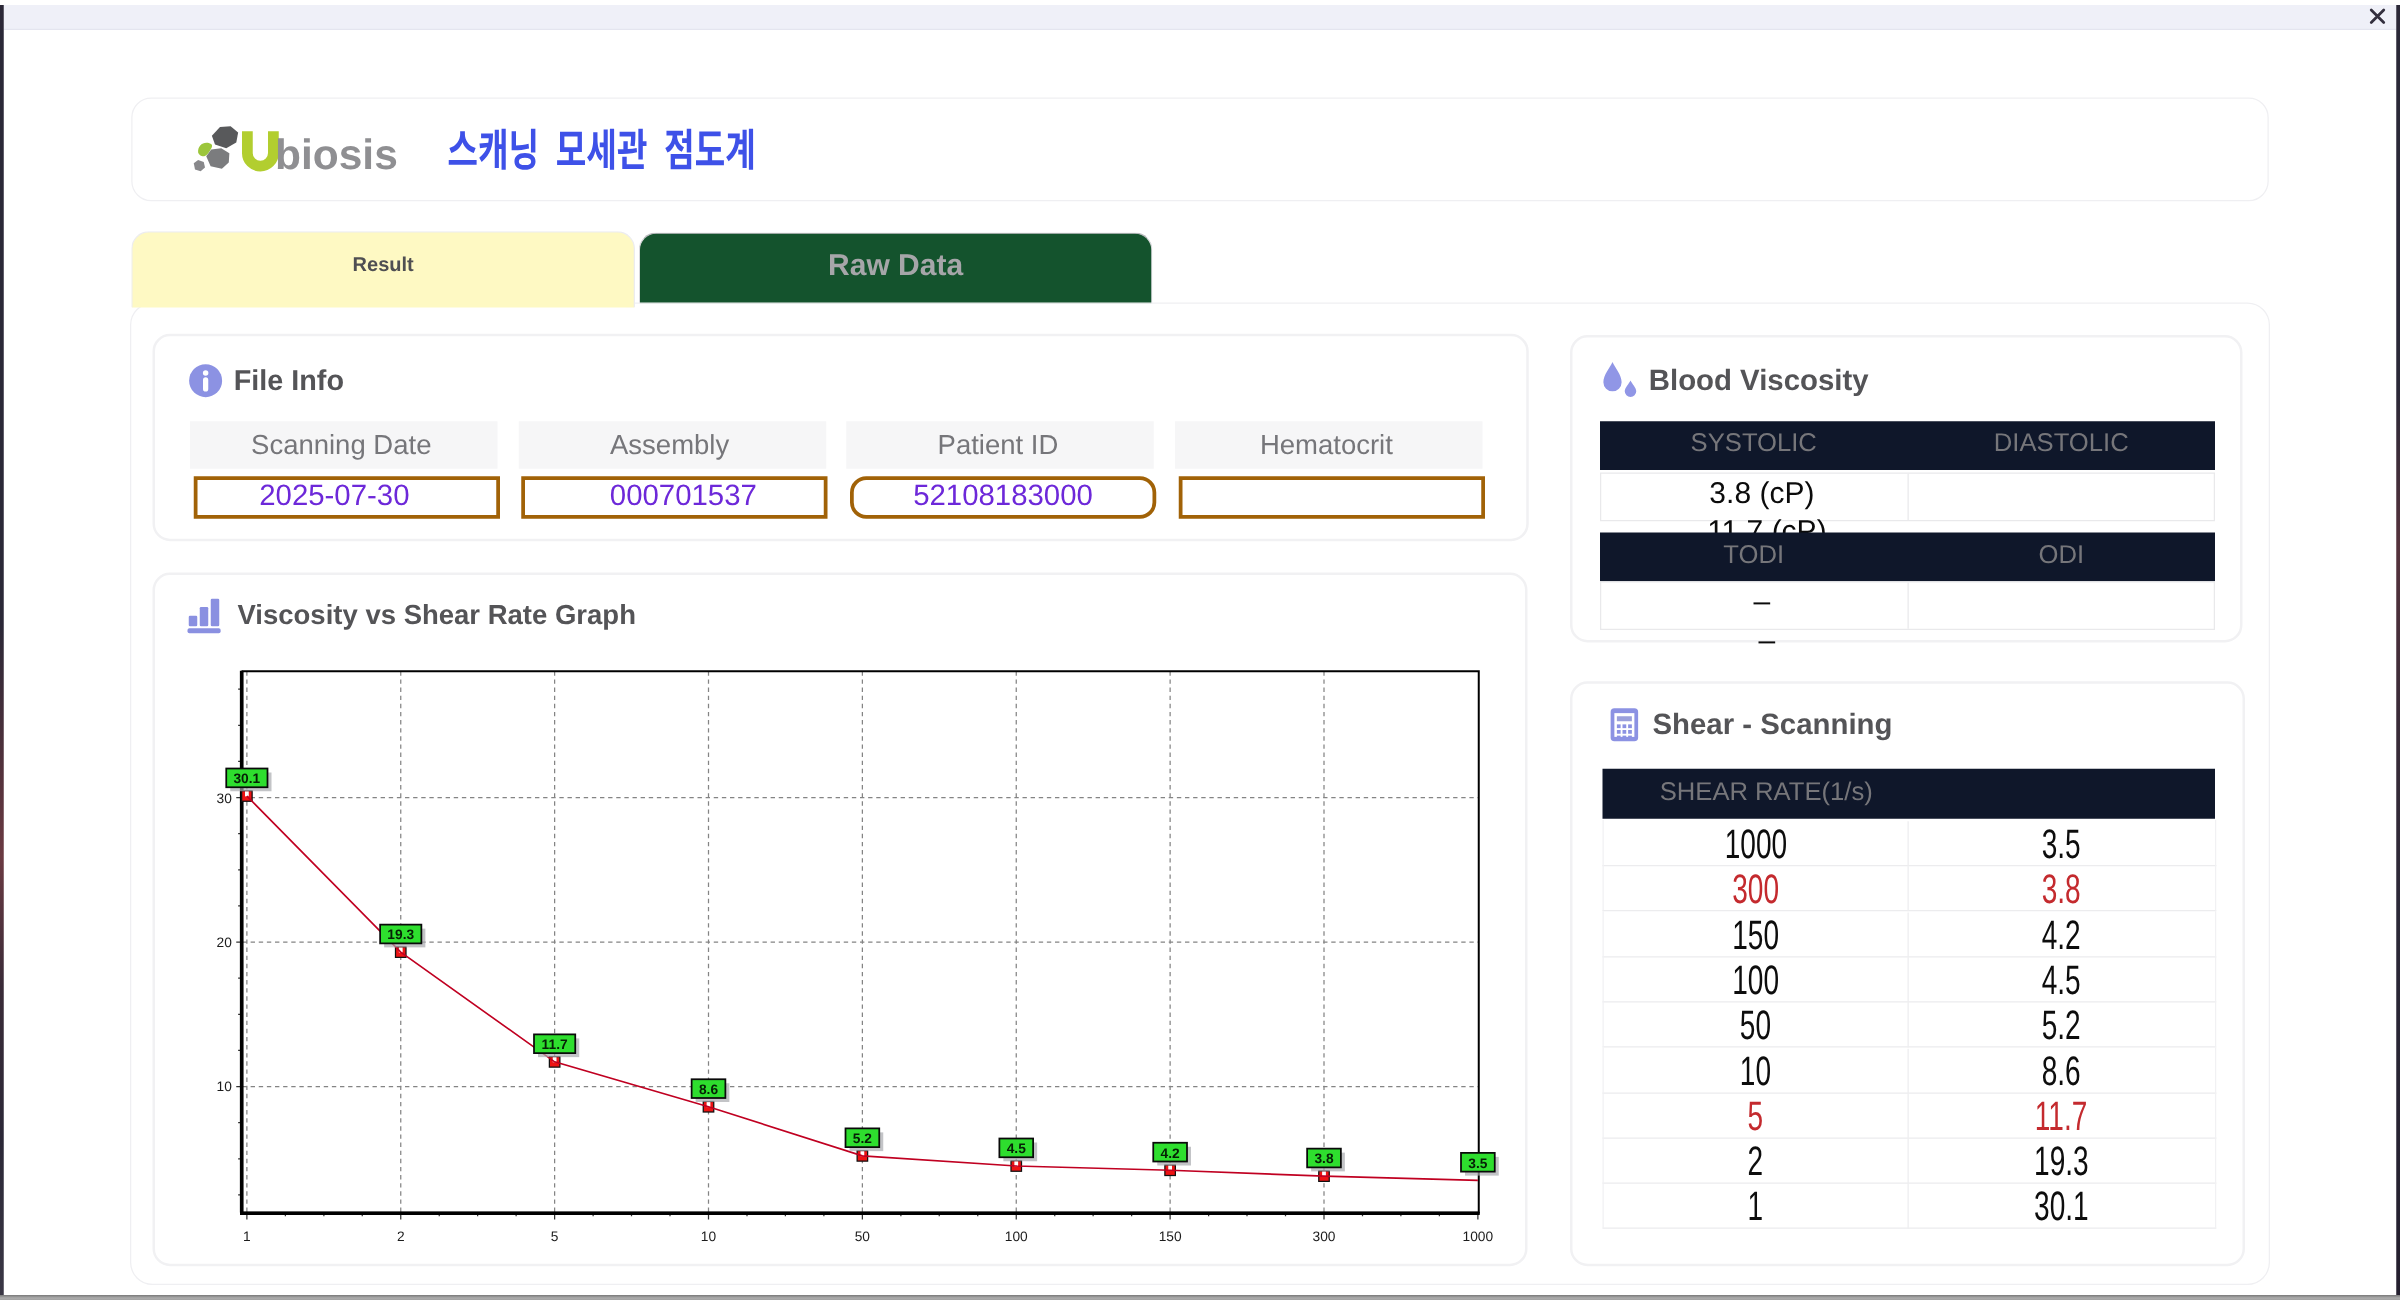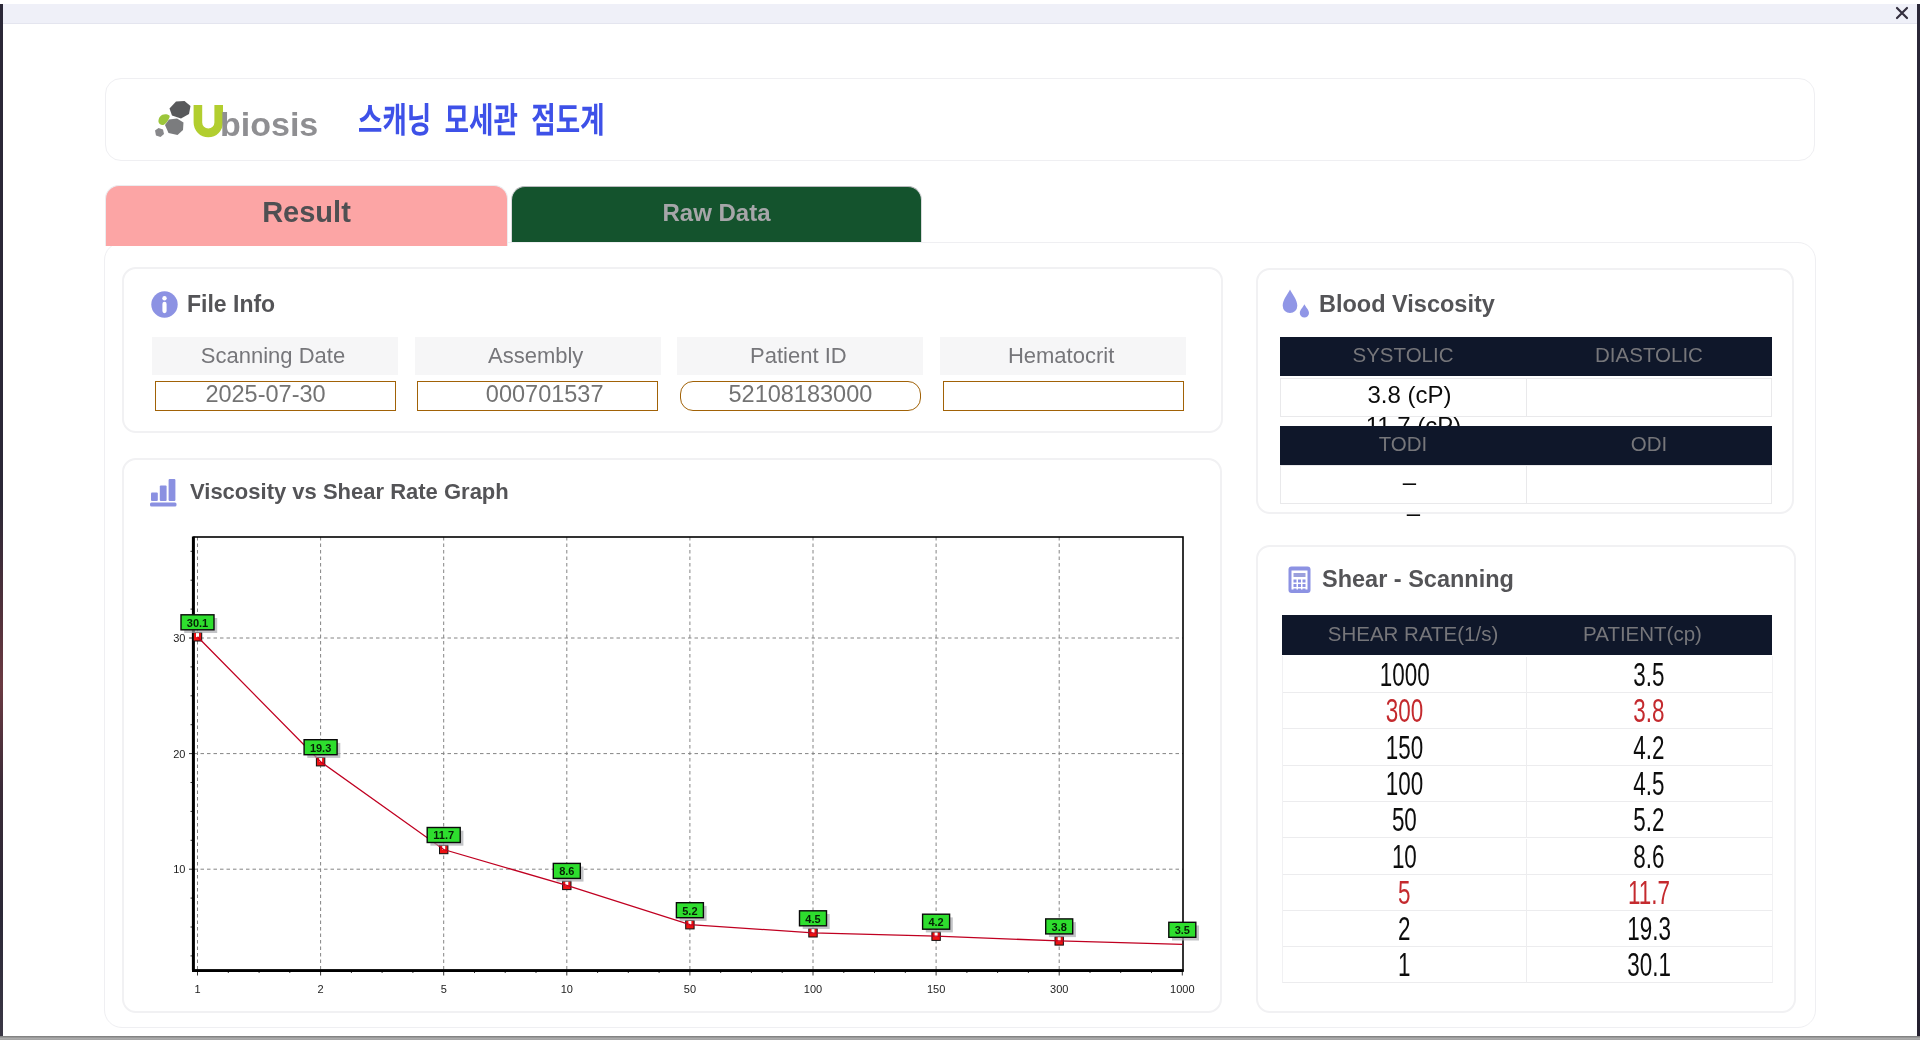--- a/index.html
+++ b/index.html
@@ -13,30 +13,30 @@
   #rstrip{left:1917px;top:4px;width:3px;height:1032px;
      background:linear-gradient(#2b2837 0%,#2b2837 30%,#55323c 42%,#3a2b38 55%,#2b2837 70%,#241f2e 100%);}
   #botbar{left:0;top:1036px;width:1920px;height:4px;background:linear-gradient(#787878,#ACACAC 60%,#A2A2A2);}
   
   #hcard{left:105px;top:78px;width:1708px;height:81px;background:#fff;border:1px solid #EFEFF2;border-radius:16px;}
   #ublogo{left:220px;top:107px;font-size:34px;font-weight:700;letter-spacing:0px;color:#8F8F92;line-height:34px;}
   
   #tab2{left:511px;top:186px;width:409px;height:57px;background:#14532d;border:1px solid #D9D9DC;border-top-color:#B9B9BD;border-bottom:none;
         border-radius:14px 14px 0 0;text-align:center;line-height:51px;font-size:24px;font-weight:700;color:#A6A6A9;}
   #main{left:104px;top:242px;width:1710px;height:784px;background:#fff;border:1px solid #EFEFF2;border-radius:18px;}
-  #tab1{left:105px;top:185px;width:401px;height:60px;background:#fca5a5;border:1px solid #ECECEF;border-bottom:none;
-        border-radius:14px 14px 0 0;text-align:center;line-height:53px;font-size:29px;font-weight:700;color:#4F4F52;z-index:3;}
+  #tab1{left:105px;top:185px;width:401px;height:60px;background:#fef9c3;border:1px solid #ECECEF;border-bottom:none;
+        border-radius:14px 14px 0 0;text-align:center;line-height:53px;font-size:16px;font-weight:700;color:#4F4F52;z-index:3;}
   
   .card{position:absolute;background:#fff;border:2px solid #F1F1F3;border-radius:14px;}
   .ctitle{position:absolute;font-size:23.5px;font-weight:700;color:#545457;}
   
   .fihead{position:absolute;height:38px;background:#F6F6F7;text-align:center;line-height:38px;
           font-size:22px;color:#76767A;text-indent:-4px;}
-  .fival{position:absolute;height:28px;background:#fff;border:1px solid #a16207;text-align:center;line-height:25px;
-         font-size:23.5px;color:#737373;}
+  .fival{position:absolute;height:28px;background:#fff;border:3px solid #a16207;text-align:center;line-height:25px;
+         font-size:23.5px;color:#6d28d9;}
   
   .bvhead{position:absolute;height:39px;background:#0f172a;}
   .bvhead div{float:left;width:50%;text-align:center;line-height:35px;font-size:20.5px;color:#76767A;}
   .bvval{position:absolute;height:37px;border:1px solid #E9E9EB;}
   .bvval div{float:left;width:50%;text-align:center;line-height:31px;font-size:24px;color:#0B0B0B;}
   .bvval div:first-child{text-indent:12px;}
   .bvval div:nth-child(2){text-indent:-16px;padding-left:18px;}
   .bvval .sep{position:absolute;left:50%;top:0;width:1px;height:100%;background:#E9E9EB;float:none;}
   
   .svrow{position:absolute;left:25px;width:489px;height:36px;border-bottom:1px solid #ECECEE;border-left:1px solid #F1F1F3;border-right:1px solid #F1F1F3;}
@@ -267,21 +267,20 @@
       <rect x="10" y="18" width="3" height="3"></rect>
       <rect x="14.5" y="18" width="3" height="3"></rect>
     <rect x="5.5" y="22.5" width="3" height="3"></rect>
       <rect x="10" y="22.5" width="3" height="3"></rect>
       <rect x="14.5" y="22.5" width="3" height="3"></rect>
   </g>
 </svg>
 <div class="ctitle" style="left:1322px;top:566px;">Shear - Scanning</div>
 <div class="bvhead" style="left:1281.5px;top:614.5px;width:490px;height:40px;">
   <div style="line-height:37px;text-indent:18px;">SHEAR RATE(1/s)</div>
-    <div style="line-height:37px;text-indent:-13px;">PATIENT(cp)</div>
 </div>
 <div class="svrow" style="left:1281.5px;top:656px;">
     <div><span>1000</span></div>
     <div><span>3.5</span></div>
   </div>
 <div class="svrow red" style="left:1281.5px;top:692.3px;">
     <div><span>300</span></div>
     <div><span>3.8</span></div>
   </div>
 <div class="svrow" style="left:1281.5px;top:728.6px;">

